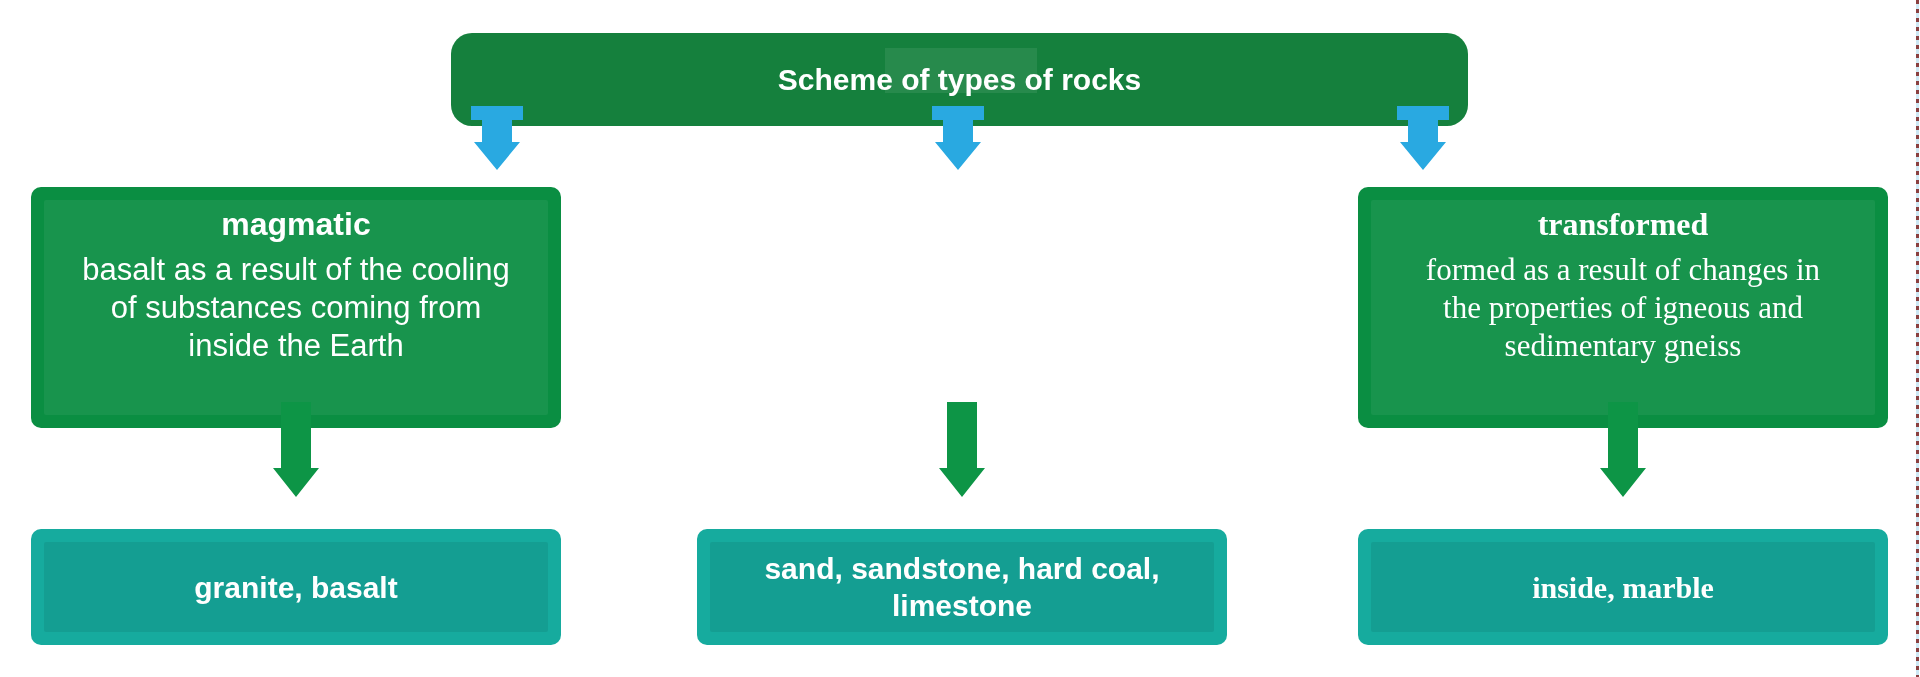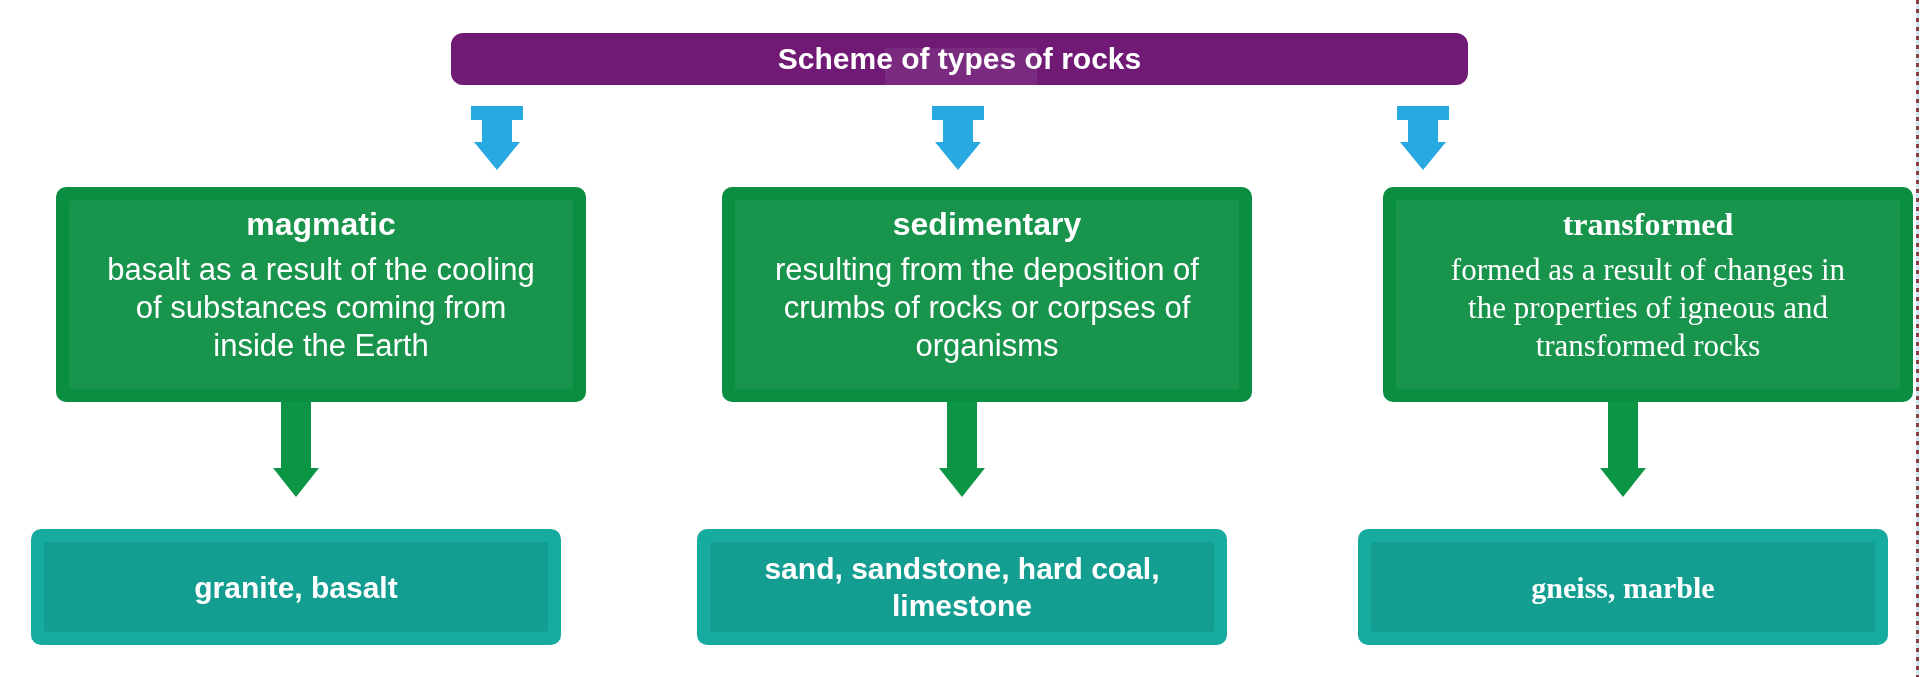--- a/index.html
+++ b/index.html
@@ -13,23 +13,23 @@
     width: 1920px;
     height: 677px;
     background: #ffffff;
     overflow: hidden;
   }
 
   
   .title-bar {
     position: absolute;
     left: 451px; top: 33px;
-    width: 1017px; height: 52px;
-    background: #701a75;
-    border-radius: 12px;
+    width: 1017px; height: 93px;
+    background: #15803d;
+    border-radius: 21px;
     display: flex;
     align-items: center;
     justify-content: center;
   }
   .title-highlight {
     position: absolute;
     left: 434px; top: 15px;
     width: 152px; height: 45px;
     background: rgba(255,255,255,0.08);
   }
@@ -51,23 +51,22 @@
     position: absolute;
     border-radius: 10px;
   }
   .node-inner {
     position: absolute;
     left: 13px; top: 13px; right: 13px; bottom: 13px;
     border-radius: 2px;
   }
   .green-node {
     top: 187px;
-    width: 530px; height: 215px;
+    width: 530px; height: 241px;
     background: #0a8e42;
-    margin-left: 25px;
   }
   .green-node .node-inner { background: rgba(255,255,255,0.06); }
   .teal-node {
     top: 529px;
     width: 530px; height: 116px;
     background: #16ab9e;
   }
   .teal-node .node-inner { background: rgba(0,0,0,0.07); }
 
   .col-0 { left: 31px; }
@@ -139,36 +138,27 @@
 
   <div class="node green-node col-0">
     <div class="node-inner"></div>
     <div class="node-content">
       <div class="type-heading">magmatic</div>
       <div class="type-desc">basalt as a result of the cooling
 of substances coming from
 inside the Earth</div>
     </div>
   </div>
-  <div class="node green-node col-1">
-    <div class="node-inner"></div>
-    <div class="node-content">
-      <div class="type-heading">sedimentary</div>
-      <div class="type-desc">resulting from the deposition of
-crumbs of rocks or corpses of
-organisms</div>
-    </div>
-  </div>
   <div class="node green-node col-2">
     <div class="node-inner"></div>
     <div class="node-content">
       <div class="type-heading">transformed</div>
       <div class="type-desc">formed as a result of changes in
 the properties of igneous and
-transformed rocks</div>
+sedimentary gneiss</div>
     </div>
   </div>
 
   <svg class="arrow green-arrow" style="left:273px" width="46" height="95" viewBox="0 0 46 95">
     <polygon fill="#0d9546" points="8,0 38,0 38,66 46,66 23,95 0,66 8,66"></polygon>
   </svg>
   <svg class="arrow green-arrow" style="left:939px" width="46" height="95" viewBox="0 0 46 95">
     <polygon fill="#0d9546" points="8,0 38,0 38,66 46,66 23,95 0,66 8,66"></polygon>
   </svg>
   <svg class="arrow green-arrow" style="left:1600px" width="46" height="95" viewBox="0 0 46 95">
@@ -184,19 +174,19 @@
   </div>
   <div class="node teal-node col-0">
     <div class="node-inner"></div>
     <div class="node-content">
       <div class="examples-text">granite, basalt</div>
     </div>
   </div>
   <div class="node teal-node col-2">
     <div class="node-inner"></div>
     <div class="node-content">
-      <div class="examples-text">gneiss, marble</div>
+      <div class="examples-text">inside, marble</div>
     </div>
   </div>
 
   <div class="page-edge-dashed"></div>
 
 </div>
 
 </body></html>

